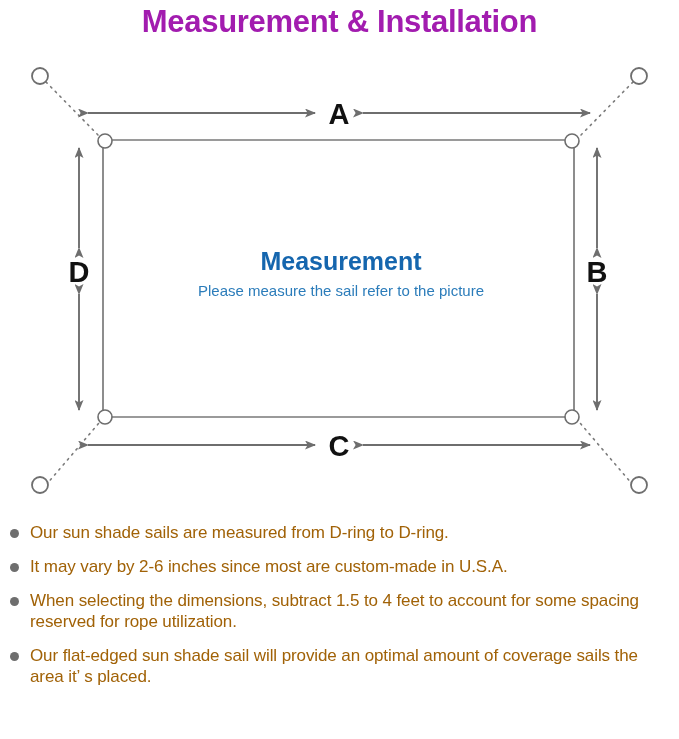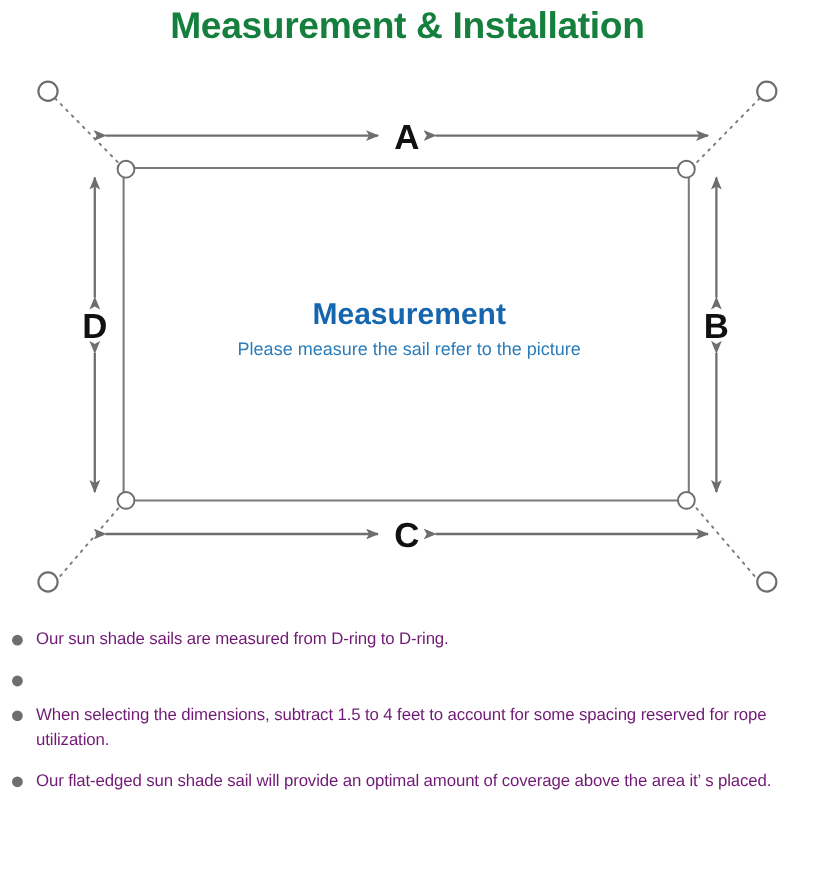--- a/index.html
+++ b/index.html
@@ -9,21 +9,21 @@
     font-family:"Liberation Sans", sans-serif;
     overflow:hidden;
     position:relative;
   }
   #page-title{
     position:absolute;
     left:0;top:0;width:679px;
     text-align:center;
     font-size:31px;
     font-weight:bold;
-    color:#15803d;
+    color:#a21caf;
     letter-spacing:-0.3px;
     line-height:44px;
     white-space:nowrap;
   }
   #diagram-wrap{
     position:absolute;
     left:0;top:48px;
     width:679px;height:470px;
   }
   #diagram{display:block;}
@@ -40,22 +40,22 @@
   }
   .note-bullet{
     flex:0 0 auto;
     width:9px;height:9px;
     border-radius:50%;
     background:#6e6e6e;
     margin-top:7px;
     margin-right:11px;
   }
   .note-text{
-    font-size:14px;
-    color:#701a75;
+    font-size:17px;
+    color:#a16207;
     line-height:21px;
     letter-spacing:-0.1px;
   }
 </style>
 </head>
 <body>
 
 <div id="page-title">Measurement &amp; Installation</div>
 
 <div id="diagram-wrap">
@@ -118,22 +118,23 @@
   </svg>
 </div>
 
 <div class="notes">
   <div class="note-item">
     <span class="note-bullet"></span>
     <span class="note-text">Our sun shade sails are measured from D-ring to D-ring.</span>
   </div>
   <div class="note-item">
     <span class="note-bullet"></span>
+    <span class="note-text">It may vary by 2-6 inches since most are custom-made in U.S.A.</span>
   </div>
   <div class="note-item">
     <span class="note-bullet"></span>
     <span class="note-text">When selecting the dimensions, subtract 1.5 to 4 feet to account for some spacing reserved for rope utilization.</span>
   </div>
   <div class="note-item">
     <span class="note-bullet"></span>
-    <span class="note-text">Our flat-edged sun shade sail will provide an optimal amount of coverage above the area it’ s placed.</span>
+    <span class="note-text">Our flat-edged sun shade sail will provide an optimal amount of coverage sails the area it’ s placed.</span>
   </div>
 </div>
 
 </body></html>

